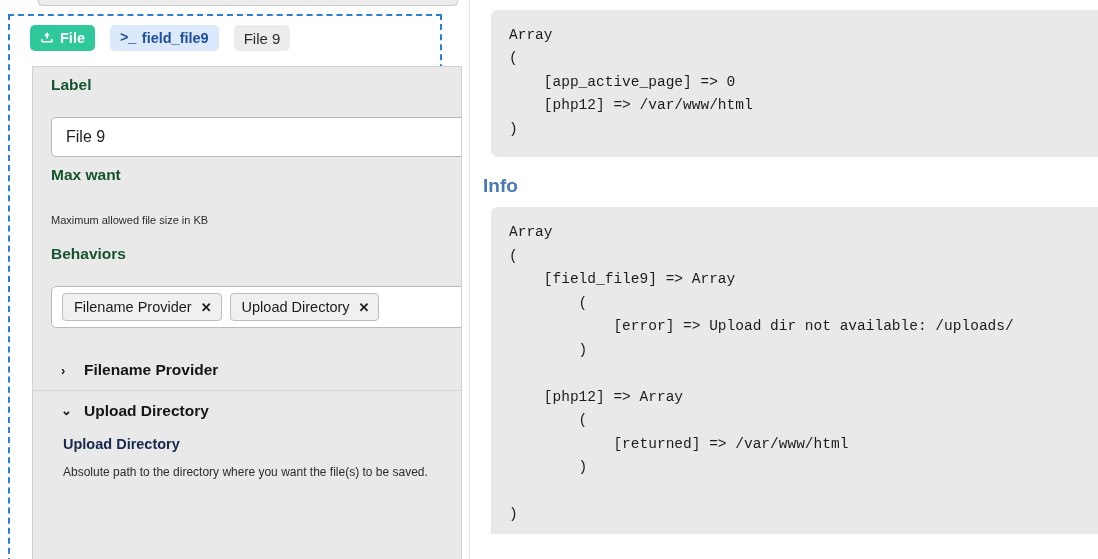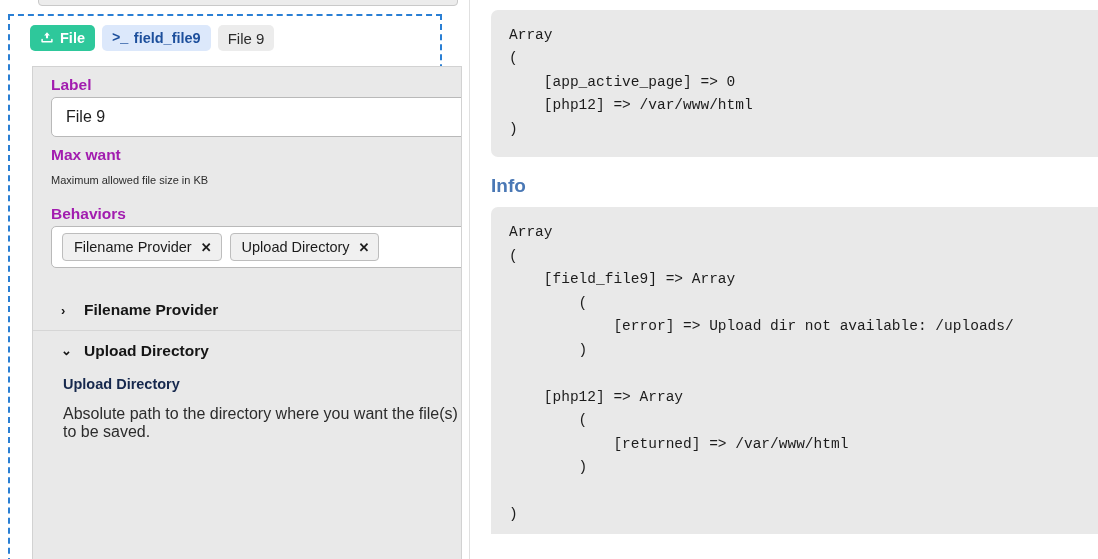--- a/index.html
+++ b/index.html
@@ -43,21 +43,21 @@
     width: 434px; height: 560px;
     border: 2px dashed #2a7fd4;
     border-bottom: none;
     background: transparent;
   }
 
   .badge-row {
     position: absolute;
     left: 20px; top: 9px;
     display: flex; 
-    gap: 7px;
+    gap: 15px;
   }
   .badge {
     display: inline-flex; align-items: center; gap: 6px;
     height: 26px; padding: 0 10px;
     border-radius: 5px;
     font-size: 14.5px; font-weight: 700;
     white-space: nowrap;
     line-height: 1;
   }
   .badge-file { background: #2ec89b; color: #ffffff; }
@@ -70,24 +70,24 @@
   #form-panel {
     position: absolute;
     left: 22px; top: 50px;
     width: 430px; height: 520px;
     background: #e9e9e9;
     border: 1px solid #d2d2d2;
     border-bottom: none;
     overflow: hidden;
   }
   .field-label {
-    color: #a21caf;
+    color: #14532d;
     font-size: 15.5px;
     font-weight: 700;
-    padding: 9px 0 3px 18px;
+    padding: 9px 0 23px 18px;
   }
   .input-wrap { padding: 0 0 0 18px; }
   .text-input {
     display: block;
     width: 430px; height: 40px;
     background: #ffffff;
     border: 1px solid #b9b9b9;
     border-radius: 5px;
     font-size: 16px;
     color: #202020;
@@ -136,21 +136,21 @@
   .acc-row:first-child { border-top: none; }
   .chev { font-size: 13px; font-weight: 700; color: #151515; width: 11px; display: inline-block; }
   .acc-body { padding-left: 12px; }
   .sub-label {
     color: #16284d;
     font-size: 14.5px; font-weight: 700;
     padding: 6px 0 6px 18px;
   }
   .sub-input-wrap { padding-left: 18px; }
   .sub-help {
-    font-size: 16px; color: #2c2c2c;
+    font-size: 12px; color: #2c2c2c;
     padding: 7px 0 0 18px;
   }
 
   
   #right-pane {
     position: absolute;
     left: 471px; top: 0;
     width: 627px; height: 534px;
     background: #ffffff;
     overflow: hidden;
@@ -163,21 +163,21 @@
     border-radius: 7px;
     padding: 14px 18px 16px 18px;
     font-family: "Liberation Mono", monospace;
     font-size: 14.5px;
     line-height: 1.62;
     color: #1c1c1c;
     white-space: pre;
     overflow: hidden;
   }
   .section-heading {
-    margin: 18px 0 6px 20px;
+    margin: 18px 0 6px 12px;
     color: #4a78b5;
     font-size: 19px;
     font-weight: 700;
   }
 </style>
 </head>
 <body>
 
 <div id="screen">
 

